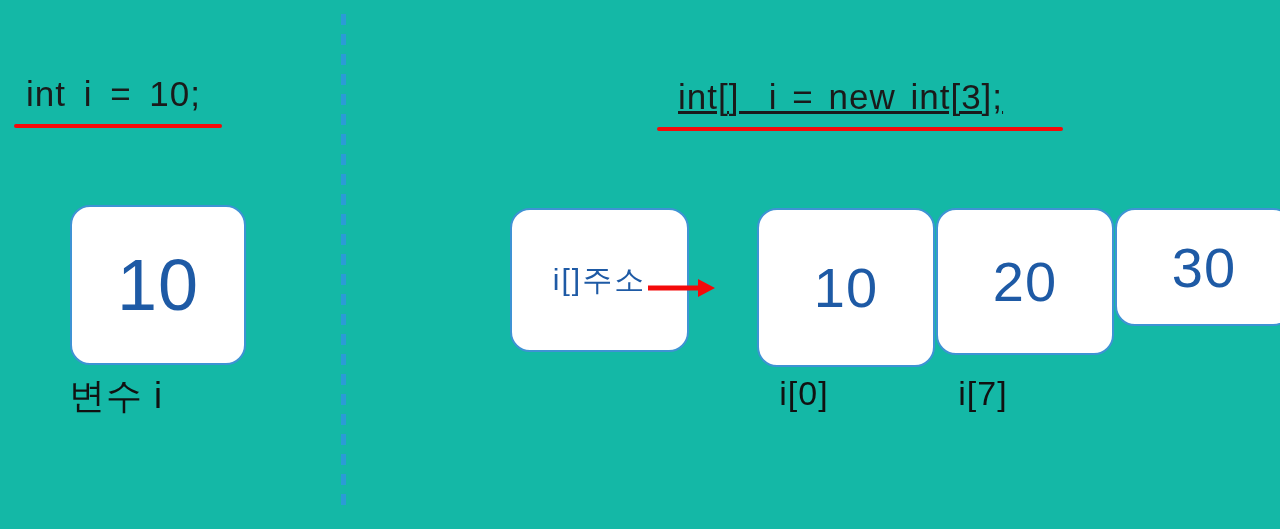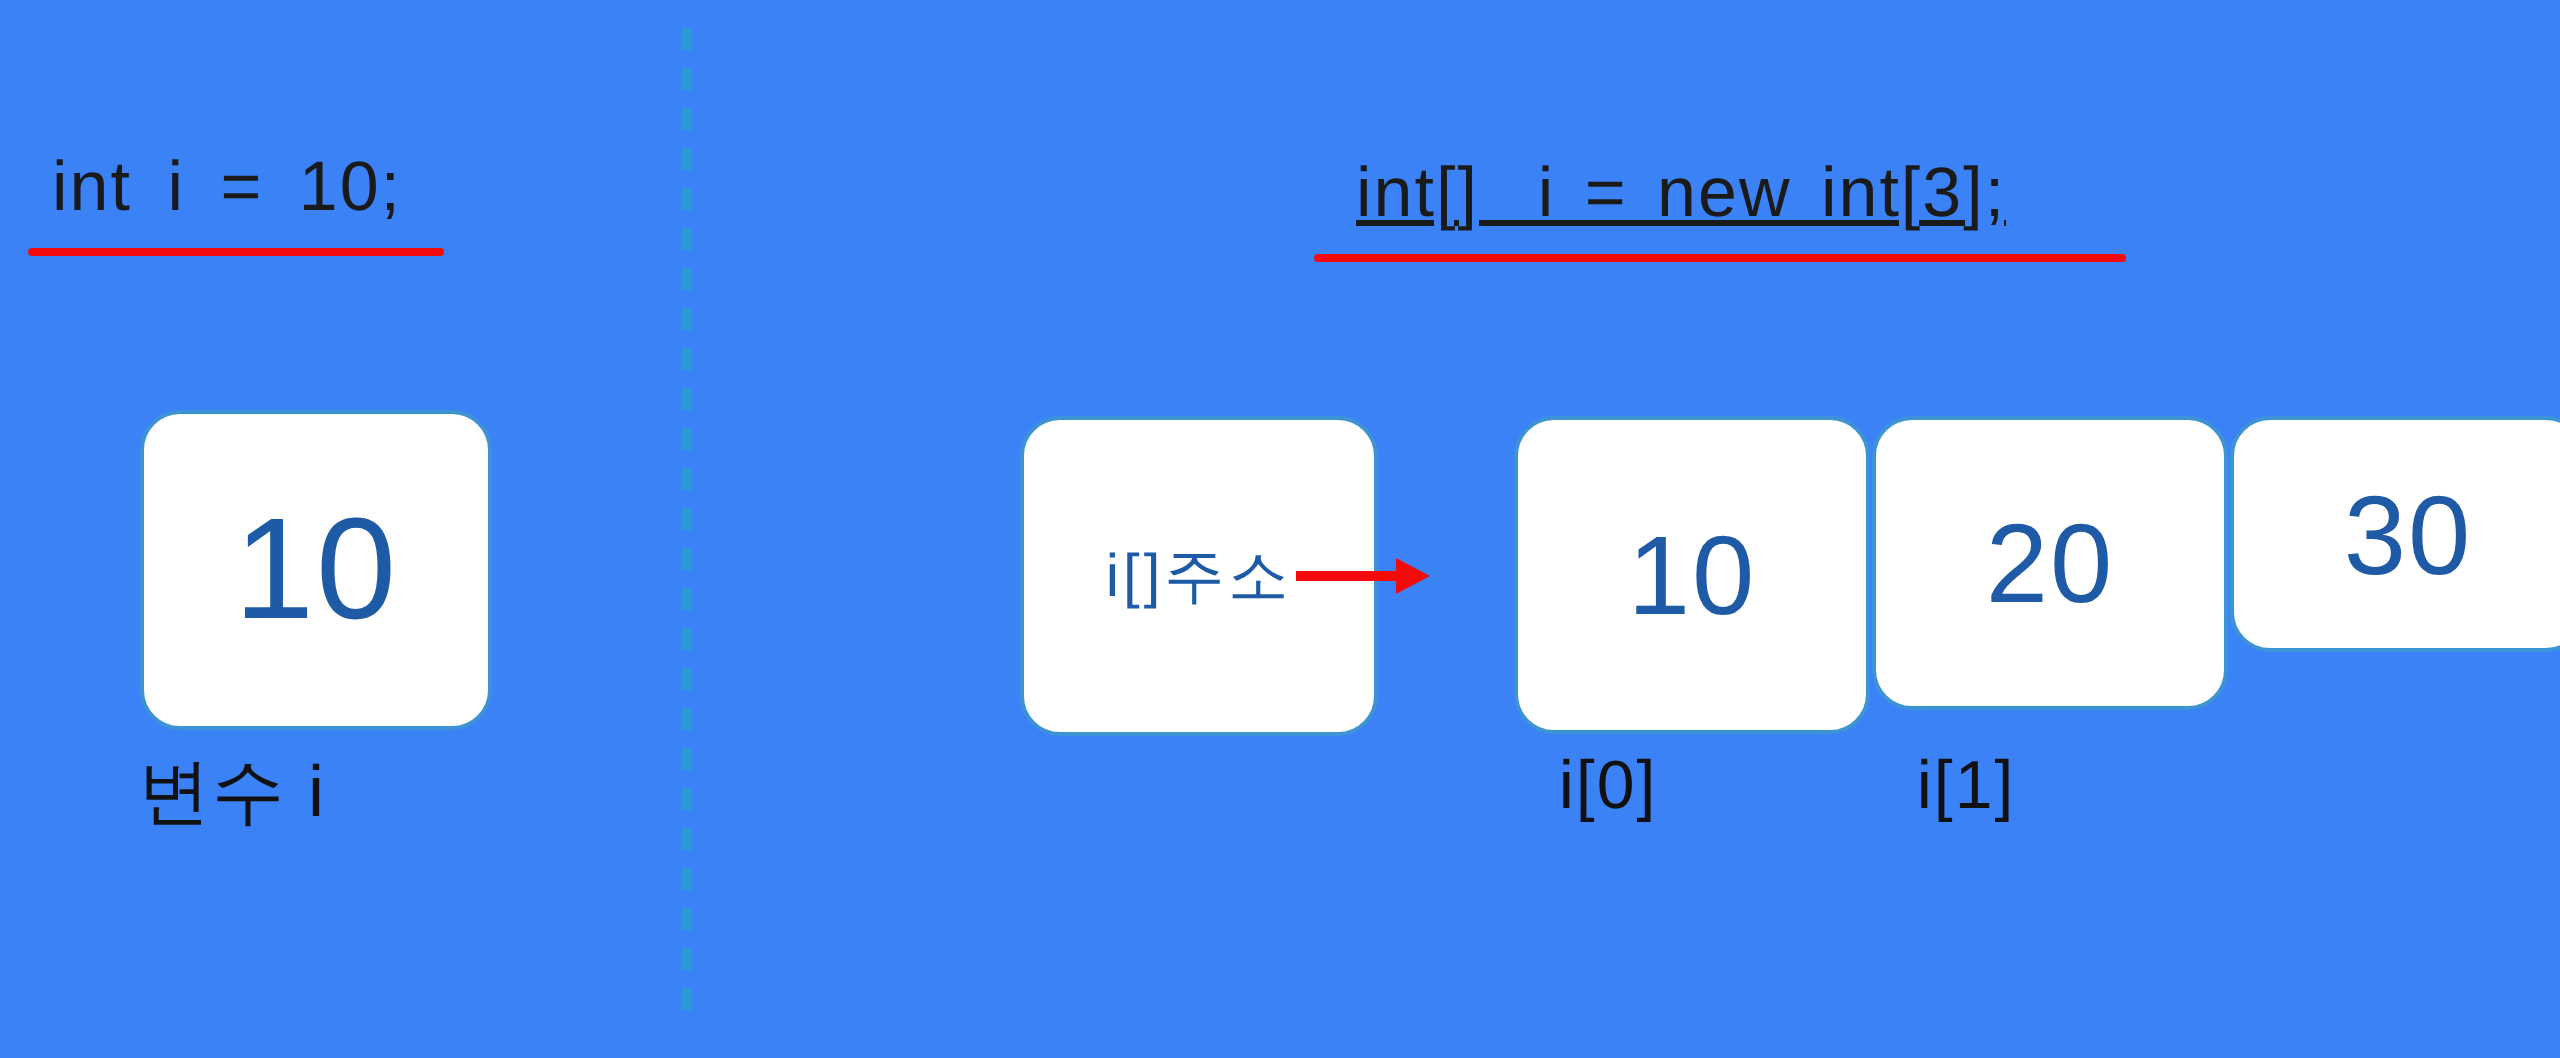--- a/index.html
+++ b/index.html
@@ -3,21 +3,21 @@
 <meta charset="utf-8">
 <style>
   * { margin: 0; padding: 0; box-sizing: border-box; }
   html, body { background: #ffffff; }
   body { font-family: "Liberation Sans", "DejaVu Sans", sans-serif; }
 
   .canvas {
     position: relative;
     width: 1280px;
     height: 529px;
-    background: #3b82f6;
+    background: #14b8a6;
     overflow: hidden;
   }
 
   
   .code {
     position: absolute;
     color: #1a1a1a;
     font-size: 35px;
     letter-spacing: 1px;
     white-space: pre;
@@ -58,21 +58,21 @@
     margin-left: 42px;
   }
   .membox .value {
     color: #1e5aa5;
     letter-spacing: 1px;
   }
 
   .box-var   { left: 28px;  top: 205px; width: 176px; height: 160px; }
   .box-var .value { font-size: 72px; }
 
-  .box-addr  { left: 468px; top: 208px; width: 179px; height: 160px; }
+  .box-addr  { left: 468px; top: 208px; width: 179px; height: 144px; }
   .box-addr .value { font-size: 30px; letter-spacing: 2px; }
 
   .box-cell-0 { left: 715px;  top: 208px; width: 178px; height: 159px; }
   .box-cell-1 { left: 894px;  top: 208px; width: 178px; height: 147px; }
   .box-cell-2 { left: 1073px; top: 208px; width: 178px; height: 118px; }
   .box-cell-0 .value, .box-cell-1 .value, .box-cell-2 .value { font-size: 56px; }
 
   
   .boxlabel {
     position: absolute;
@@ -127,15 +127,15 @@
     <span class="value">10</span>
   </div>
   <div class="membox box-cell-1">
     <span class="value">20</span>
   </div>
   <div class="membox box-cell-2">
     <span class="value">30</span>
   </div>
 
   <div class="boxlabel lbl-cell-0">i[0]</div>
-  <div class="boxlabel lbl-cell-1">i[1]</div>
+  <div class="boxlabel lbl-cell-1">i[7]</div>
 
 </div>
 
 </body></html>

